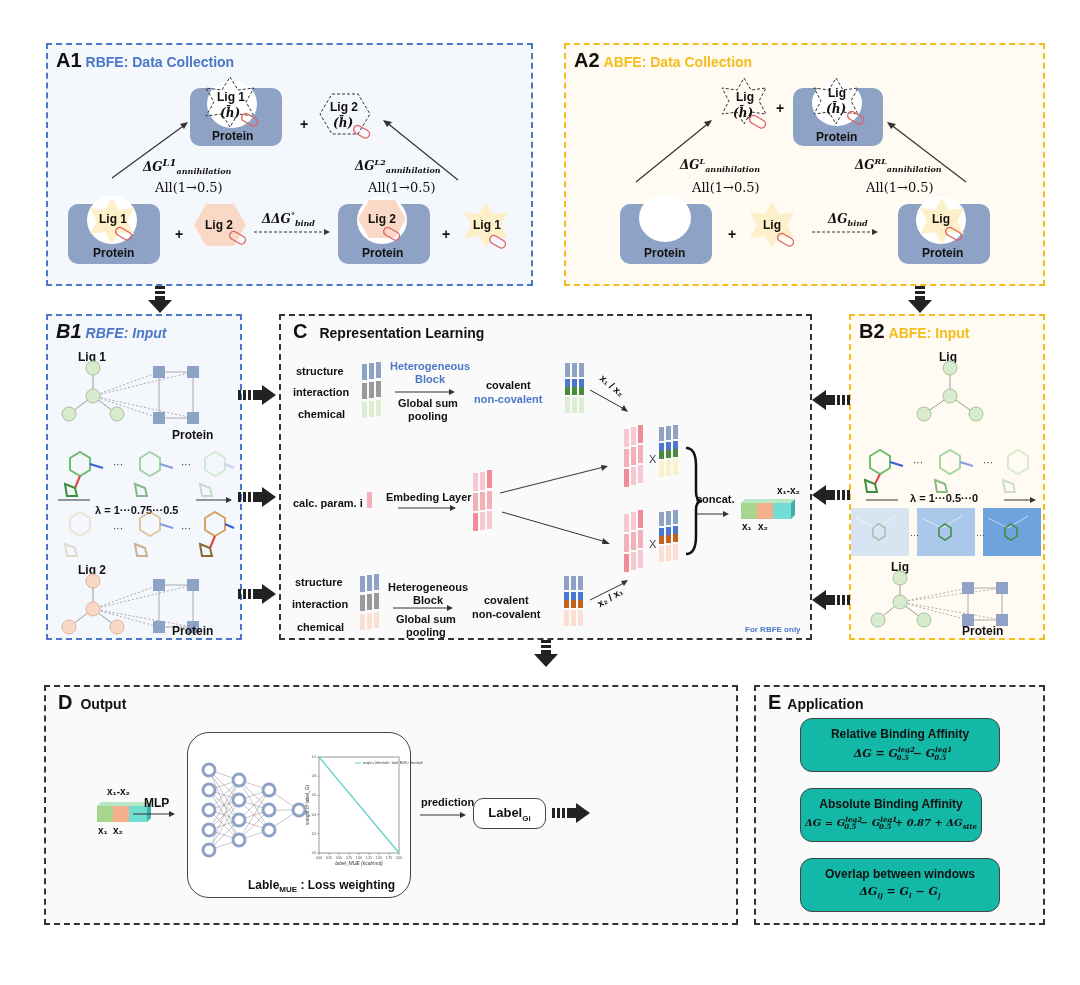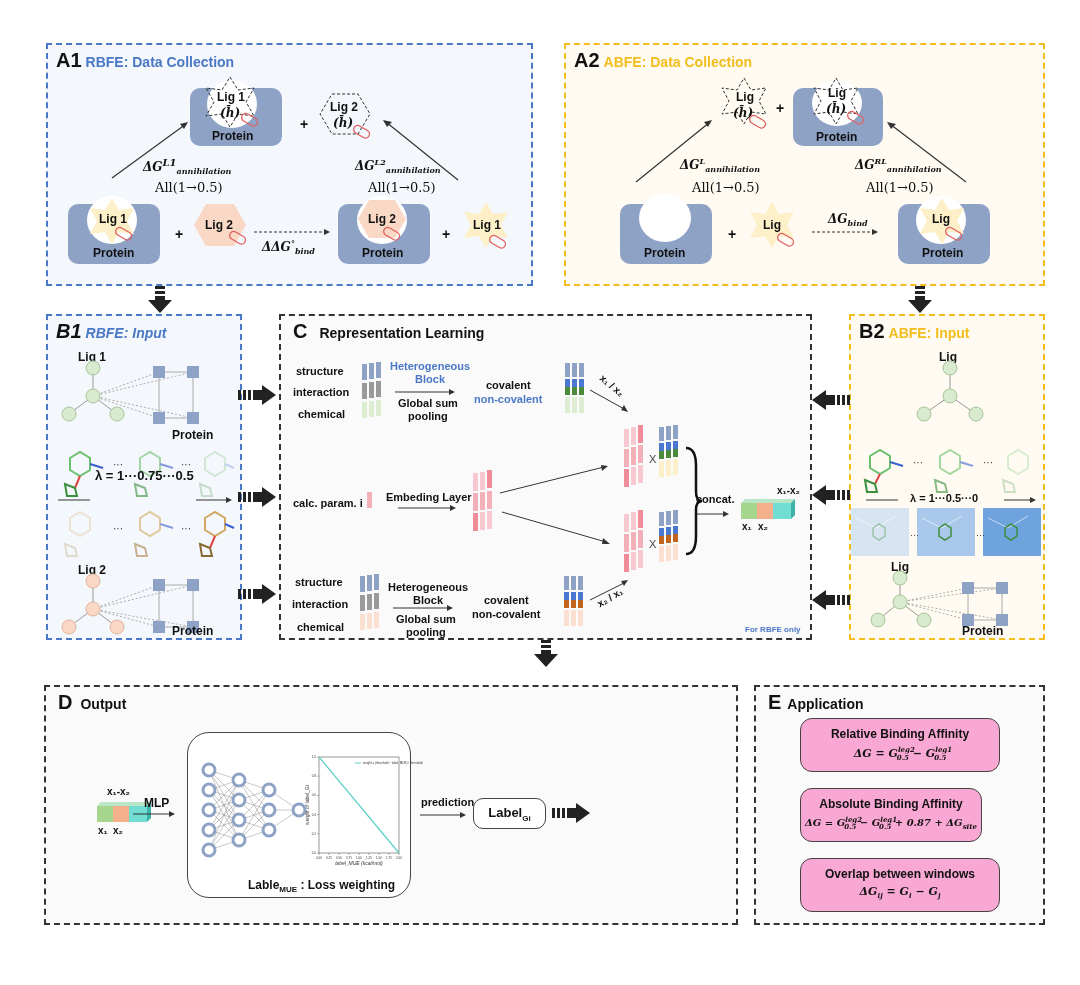--- a/index.html
+++ b/index.html
@@ -13,21 +13,21 @@
   .ptitle .sub{font-size:14px;margin-left:4px;}
   .blue{color:#4a78c6;}
   .gold{color:#f2bd1d;}
   .lbl{position:absolute;font-weight:bold;font-size:12px;white-space:nowrap;text-align:center;}
   .math{position:absolute;font-family:"DejaVu Serif",serif;font-style:italic;font-weight:bold;font-size:12px;white-space:nowrap;}
   .small{font-family:"DejaVu Serif",serif;font-size:13px;position:absolute;white-space:nowrap;}
   .protein{position:absolute;background:#8ea2c6;border-radius:10px;}
   .pocket{position:absolute;background:#fff;border-radius:50%;}
   svg{position:absolute;overflow:visible;}
   .box-round{position:absolute;border:1.5px solid #444;border-radius:10px;background:#fff;box-sizing:border-box;text-align:center;}
-  .appbox{position:absolute;border:1.5px solid #444;border-radius:12px;background:#f9a8d4;box-sizing:border-box;text-align:center;}
+  .appbox{position:absolute;border:1.5px solid #444;border-radius:12px;background:#14b8a6;box-sizing:border-box;text-align:center;}
   .apptitle{font-weight:bold;font-size:12px;margin-top:8px;}
   .appeq{font-family:"DejaVu Serif",serif;font-style:italic;font-weight:bold;font-size:11px;margin-top:4px;}
   .bigarrow{position:absolute;}
 </style>
 </head>
 <body>
 
 <div class="panel panel-a1" style="left:46px;top:43px;width:487px;height:243px;">
   <div class="ptitle"><span>A1</span><span class="sub blue">RBFE: Data Collection</span></div>
 </div>
@@ -77,21 +77,21 @@
     <rect x="1" y="2" width="17" height="8" rx="4" transform="rotate(30 10 6)" fill="none" stroke="#e06060" stroke-width="1.3"></rect>
   </svg>
 <div class="lbl" style="left:175px;top:226px;font-size:14px;">+</div>
 <svg style="left:192px;top:202px;" width="56" height="46">
     <polygon points="14,2 42,2 54,23 42,44 14,44 2,23" fill="#f9d9c6"></polygon>
   </svg>
 <div class="lbl" style="left:205px;top:218px;">Lig 2</div>
 <svg style="left:228px;top:232px;" width="20" height="14">
     <rect x="1" y="2" width="17" height="8" rx="4" transform="rotate(30 10 6)" fill="none" stroke="#e06060" stroke-width="1.3"></rect>
   </svg>
-<div class="math" style="left:262px;top:210px;margin-top:28px;"><span>ΔΔG</span><sup style="font-size:8px;">°</sup><sub style="font-size:8px;">bind</sub></div>
+<div class="math" style="left:262px;top:210px;"><span>ΔΔG</span><sup style="font-size:8px;">°</sup><sub style="font-size:8px;">bind</sub></div>
 <svg style="left:252px;top:228px;" width="80" height="8">
     <line x1="2" y1="4" x2="74" y2="4" stroke="#333" stroke-dasharray="3,2"></line>
     <polygon points="78,4 72,1 72,7" fill="#333"></polygon>
   </svg>
 <div class="protein" style="left:338px;top:204px;width:92px;height:60px;"></div>
 <div class="pocket" style="left:357px;top:196px;width:50px;height:48px;"></div>
 <svg style="left:356px;top:198px;" width="52" height="42">
     <polygon points="13,2 39,2 50,21 39,40 13,40 2,21" fill="#f9d9c6"></polygon>
   </svg>
 <div class="lbl" style="left:368px;top:212px;">Lig 2</div>
@@ -238,21 +238,21 @@
       <polygon points="15,10 25,4 35,10 35,22 25,28 15,22" fill="none" stroke="#6cbf6c" stroke-width="2"></polygon>
       <line x1="35" y1="16" x2="44" y2="20" stroke="#3a5fd0" stroke-width="2"></line>
       <polygon points="10,36 20,40 22,48 12,48" fill="none" stroke="#3c8f3c" stroke-width="2"></polygon>
     </g>
 </svg>
 <svg style="left:56px;top:495px;" width="180" height="10">
     <line x1="2" y1="5" x2="34" y2="5" stroke="#333"></line>
     <line x1="140" y1="5" x2="172" y2="5" stroke="#333"></line>
     <polygon points="176,5 170,2 170,8" fill="#333"></polygon>
   </svg>
-<div class="lbl" style="left:95px;top:468px;font-size:13px;">λ = 1···0.75···0.5</div>
+<div class="lbl" style="left:95px;top:504px;font-size:11px;">λ = 1···0.75···0.5</div>
 <svg style="left:55px;top:508px;" width="180" height="50">
   <g opacity="0.25">
       <polygon points="15,10 25,4 35,10 35,22 25,28 15,22" fill="none" stroke="#d2a860" stroke-width="2"></polygon>
       <polygon points="10,36 20,40 22,48 12,48" fill="none" stroke="#a8844a" stroke-width="2"></polygon>
     </g>
   <text x="58" y="24" font-size="10" fill="#333">···</text>
   <g opacity="0.6" transform="translate(70,0)">
       <polygon points="15,10 25,4 35,10 35,22 25,28 15,22" fill="none" stroke="#d2a860" stroke-width="2"></polygon>
       <line x1="35" y1="16" x2="48" y2="20" stroke="#3a5fd0" stroke-width="2"></line>
       <polygon points="10,36 20,40 22,48 12,48" fill="none" stroke="#a8844a" stroke-width="2"></polygon>

